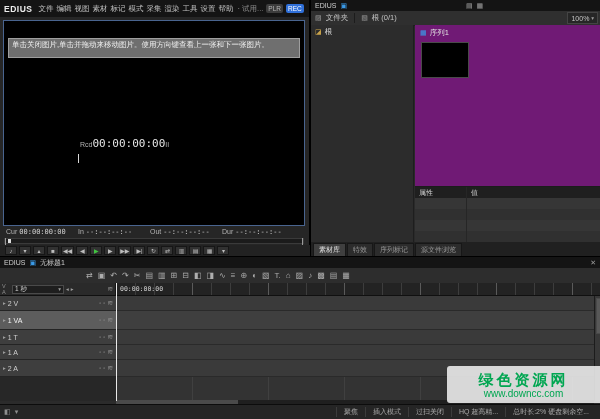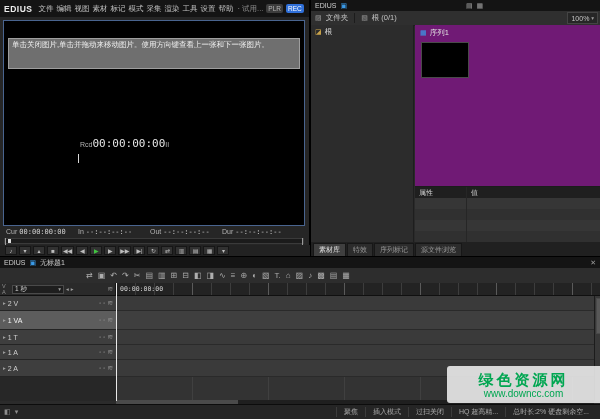--- a/index.html
+++ b/index.html
@@ -9,21 +9,21 @@
   #player-window{position:absolute;left:0;top:0;width:310px;height:256px;background:#262626;border-right:1px solid #000;box-sizing:border-box}
   .menubar{height:17px;background:#141414;display:flex;align-items:center;gap:3px;padding:0 4px;font-size:7.5px;color:#c2c2c2;white-space:nowrap;overflow:hidden}
   .logo{font-weight:bold;color:#ececec;font-size:8.5px;letter-spacing:.5px;margin-right:2px}
   .menu-item{padding:0 1px}
   .trial{color:#8a8a8a}
   .badge{font-size:6.5px;padding:0 2px;border-radius:2px;line-height:9px}
   .plr{background:#3c3c3c;color:#b5b5b5}
   .rec{background:#2f6fd8;color:#fff}
   .layout-btn{width:11px;height:8px;background:#2f8fff;border-radius:1px;margin-left:2px}
   #preview{position:absolute;left:3px;top:20px;width:302px;height:206px;background:#000;border:1px solid #49648f;box-sizing:border-box}
-  .tooltip{position:absolute;left:4px;top:17px;right:4px;height:31px;background:#6f6f6f;border:1px solid #9e9e9e;box-sizing:border-box;
+  .tooltip{position:absolute;left:4px;top:17px;right:4px;height:20px;background:#6f6f6f;border:1px solid #9e9e9e;box-sizing:border-box;
            font-size:7.5px;line-height:11px;color:#f2f2f2;padding:0 3px;white-space:nowrap;overflow:hidden}
   .rcd{position:absolute;left:76px;top:116px;font-family:"DejaVu Sans Mono",monospace;color:#e6e6e6;font-size:11px;white-space:nowrap}
   .rcd .lbl,.rcd .suf{font-size:7px;color:#b5b5b5;font-family:"Liberation Sans",sans-serif}
   .cursor-tick{position:absolute;left:74px;top:133px;width:1px;height:9px;background:#d8d8d8}
   .info{position:absolute;left:0;top:228px;width:310px;height:9px;display:flex;font-size:7px;color:#b2b2b2;padding-left:6px;box-sizing:border-box}
   .info .grp{display:flex;gap:2px;width:72px;white-space:nowrap}
   .info .grp .val{font-family:"DejaVu Sans Mono",monospace;color:#cfcfcf}
   .scrub{position:absolute;left:4px;top:238px;width:300px;height:6px;background:#1b1b1b;border:1px solid #3a3a3a;box-sizing:border-box}
   .scrub .marker{position:absolute;left:3px;top:0;width:3px;height:100%;background:#dedede}
   .scrub .tick-l{position:absolute;left:0;top:-1px;width:1px;height:8px;background:#9a9a9a}

